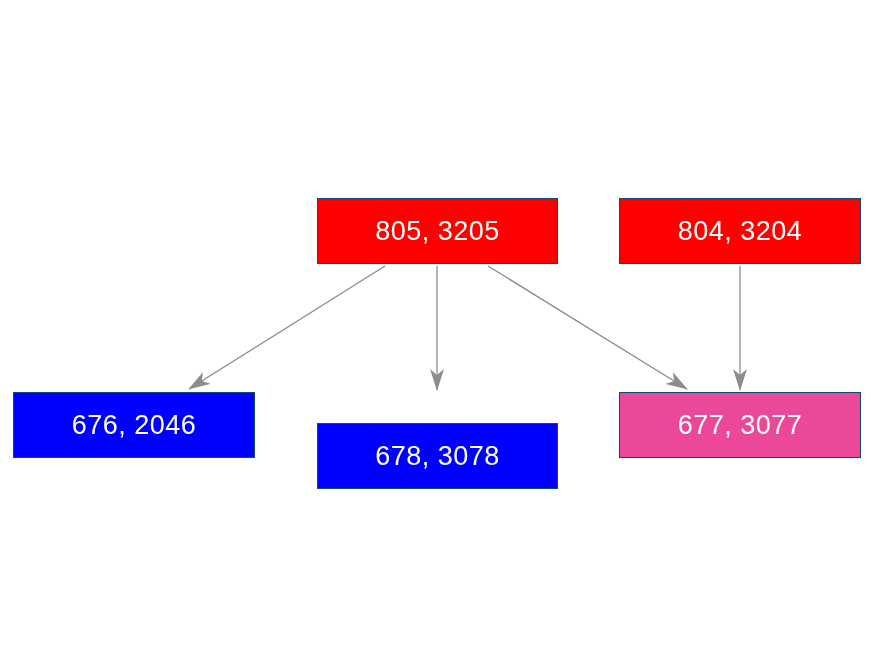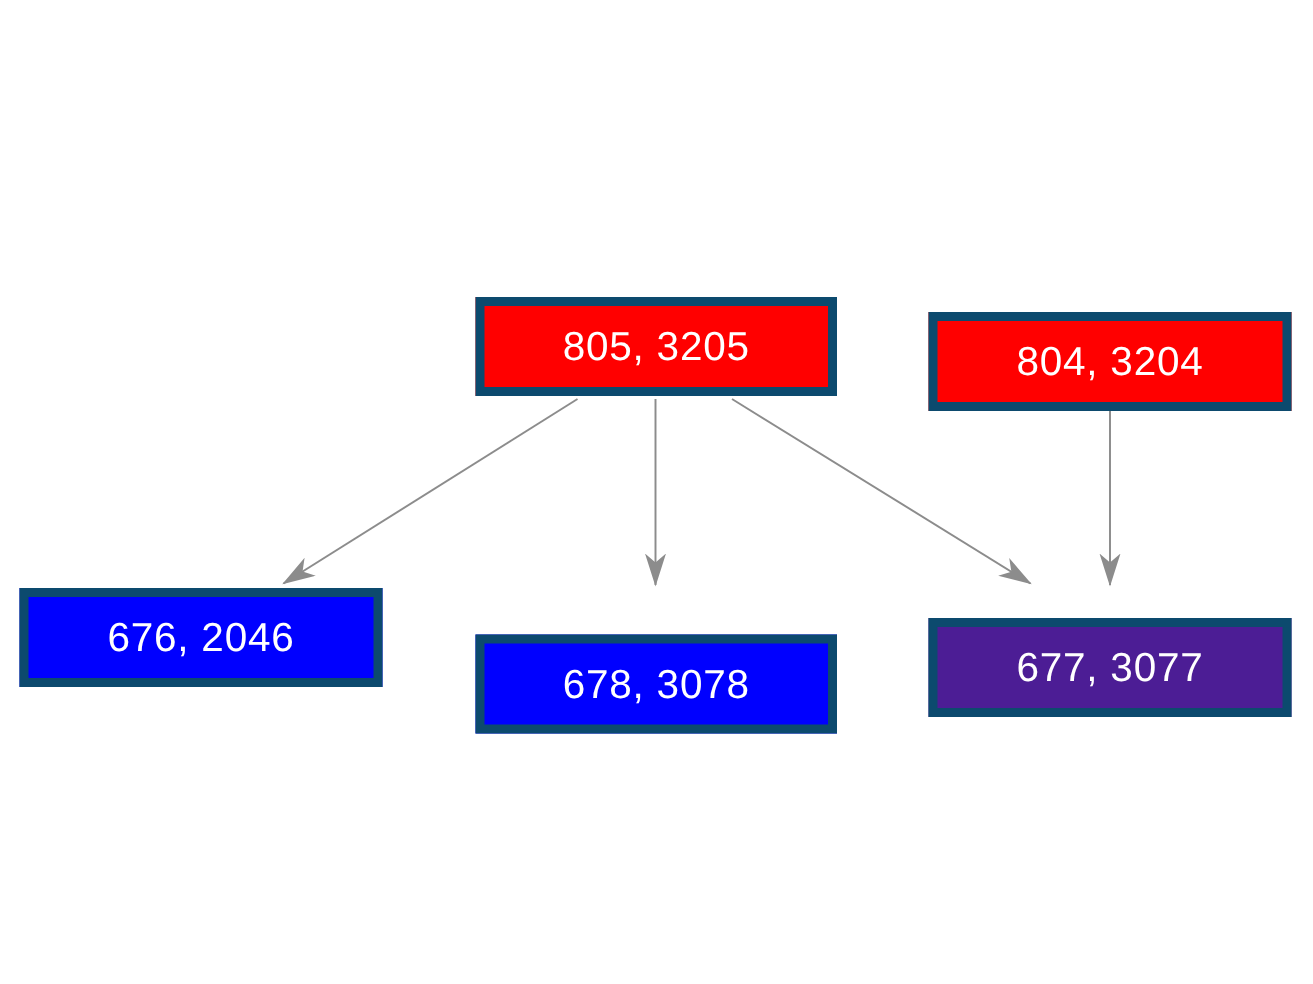--- a/index.html
+++ b/index.html
@@ -22,21 +22,21 @@
     width: 875px;
     height: 656px;
     pointer-events: none;
   }
   .node {
     position: absolute;
     display: flex;
     align-items: center;
     justify-content: center;
     box-sizing: border-box;
-    border: 6px solid #0c4a6e;
+    border: 1px solid #0c4a6e;
   }
   .node-label {
     color: #ffffff;
     font-size: 27px;
     line-height: 1;
     white-space: nowrap;
     letter-spacing: 0.5px;
   }
 </style>
 </head>
@@ -51,26 +51,26 @@
       </defs>
       <line x1="385" y1="266" x2="189" y2="389" stroke="#8c8c8c" stroke-width="1.3" marker-end="url(#arrowhead)"></line>
       <line x1="437" y1="266" x2="437" y2="390" stroke="#8c8c8c" stroke-width="1.3" marker-end="url(#arrowhead)"></line>
       <line x1="488" y1="266" x2="687" y2="389" stroke="#8c8c8c" stroke-width="1.3" marker-end="url(#arrowhead)"></line>
       <line x1="740" y1="266" x2="740" y2="390" stroke="#8c8c8c" stroke-width="1.3" marker-end="url(#arrowhead)"></line>
     </svg>
   <div id="nodes-layer">
       <div class="node" style="left: 317px; top: 198px; width: 241px; height: 66px; background: rgb(255, 0, 0);">
         <span class="node-label">805, 3205</span>
       </div>
-      <div class="node" style="left: 619px; top: 208px; width: 242px; height: 66px; background: rgb(255, 0, 0);">
+      <div class="node" style="left: 619px; top: 198px; width: 242px; height: 66px; background: rgb(255, 0, 0);">
         <span class="node-label">804, 3204</span>
       </div>
       <div class="node" style="left: 13px; top: 392px; width: 242px; height: 66px; background: rgb(0, 0, 255);">
         <span class="node-label">676, 2046</span>
       </div>
       <div class="node" style="left: 317px; top: 392px; width: 241px; height: 66px; background: rgb(0, 0, 255); margin-top: 31px;">
         <span class="node-label">678, 3078</span>
       </div>
-      <div class="node" style="left: 619px; top: 412px; width: 242px; height: 66px; background: #4c1d95;">
+      <div class="node" style="left: 619px; top: 392px; width: 242px; height: 66px; background: #ec4899;">
         <span class="node-label">677, 3077</span>
       </div>
     </div>
 </div>
 
 </body></html>

